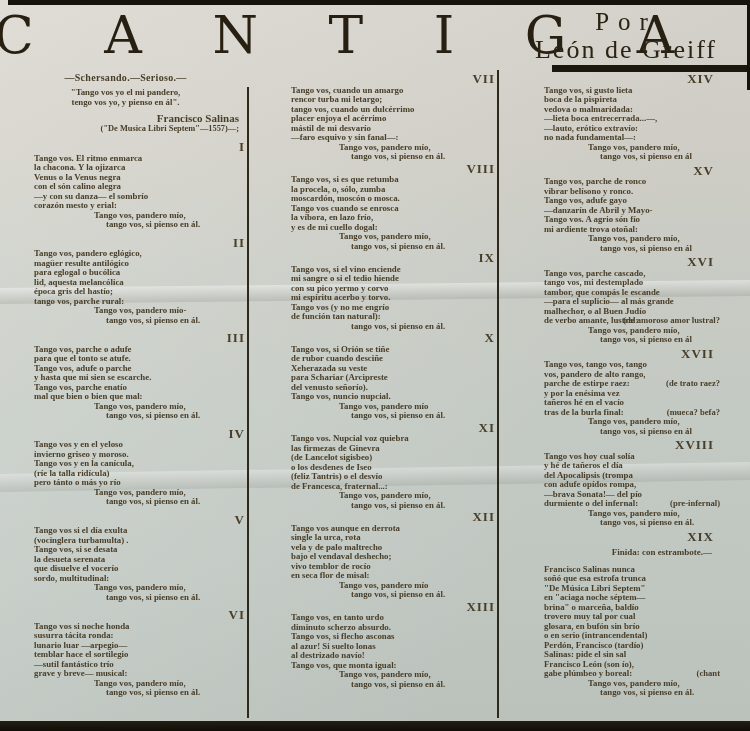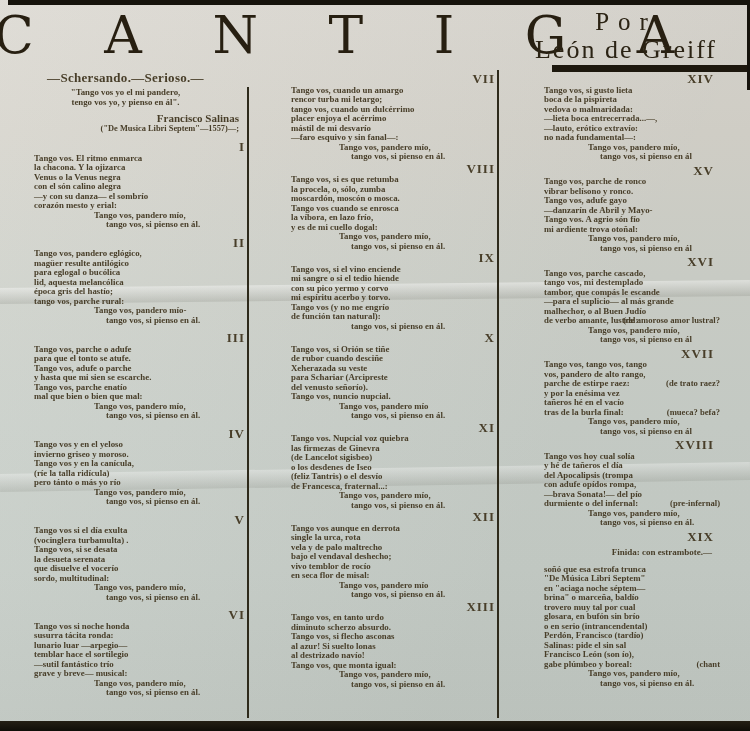--- a/index.html
+++ b/index.html
@@ -35,21 +35,21 @@
 
   .divider{position:absolute;width:2px;background:#2e2a1b;}
   .div1{left:247px;top:87px;height:631px;}
   .div2{left:497px;top:70px;height:648px;}
 
   .col{position:absolute;top:72px;font-size:8.8px;line-height:9.5px;font-weight:700;color:#483e29;}
   .c1{left:6px;width:239px;}
   .c2{left:251px;width:244px;}
   .c3{left:500px;width:214px;}
 
-  .chead{text-align:center;font-size:13px;line-height:11px;margin-bottom:5px;letter-spacing:0.3px;}
+  .chead{text-align:center;font-size:10px;line-height:11px;margin-bottom:5px;letter-spacing:0.3px;}
   .epi{text-align:center;margin-bottom:7px;}
   .attrib{text-align:right;padding-right:6px;margin-bottom:9px;}
   .attrib .a-name{font-size:11px;}
   .attrib .a-src{font-size:8.4px;font-weight:700;}
 
   .sec{margin:0;}
   .c1 .sec{margin-bottom:8px;}
   .c2 .sec{margin-bottom:2px;}
   .c3 .sec{margin-bottom:4px;}
   .num{text-align:right;font-size:13px;line-height:9.5px;margin:2px 0;letter-spacing:1px;}
@@ -286,20 +286,21 @@
         <div class="line">del Apocalipsis (trompa</div>
         <div class="line">con adufe opídos rompa,</div>
         <div class="line">—brava Sonata!— del pío</div>
         <div class="line">durmiente o del infernal:<span class="note">(pre-infernal)</span></div>
         <div class="rline r1">Tango vos, pandero mío,</div>
         <div class="rline r2">tango vos, si pienso en ál.</div>
       </div>
       <div class="sec">
         <div class="num">XIX</div>
         <div class="finida">Finida: con estrambote.—</div>
+        <div class="line">Francisco Salinas nunca</div>
         <div class="line">soñó que esa estrofa trunca</div>
         <div class="line">"De Música Libri Septem"</div>
         <div class="line">en "aciaga noche séptem—</div>
         <div class="line">brina" o marceña, baldío</div>
         <div class="line">trovero muy tal por cual</div>
         <div class="line">glosara, en bufón sin brío</div>
         <div class="line">o en serio (intrancendental)</div>
         <div class="line">Perdón, Francisco (tardío)</div>
         <div class="line">Salinas: pide el sin sal</div>
         <div class="line">Francisco León (son ío),</div>

